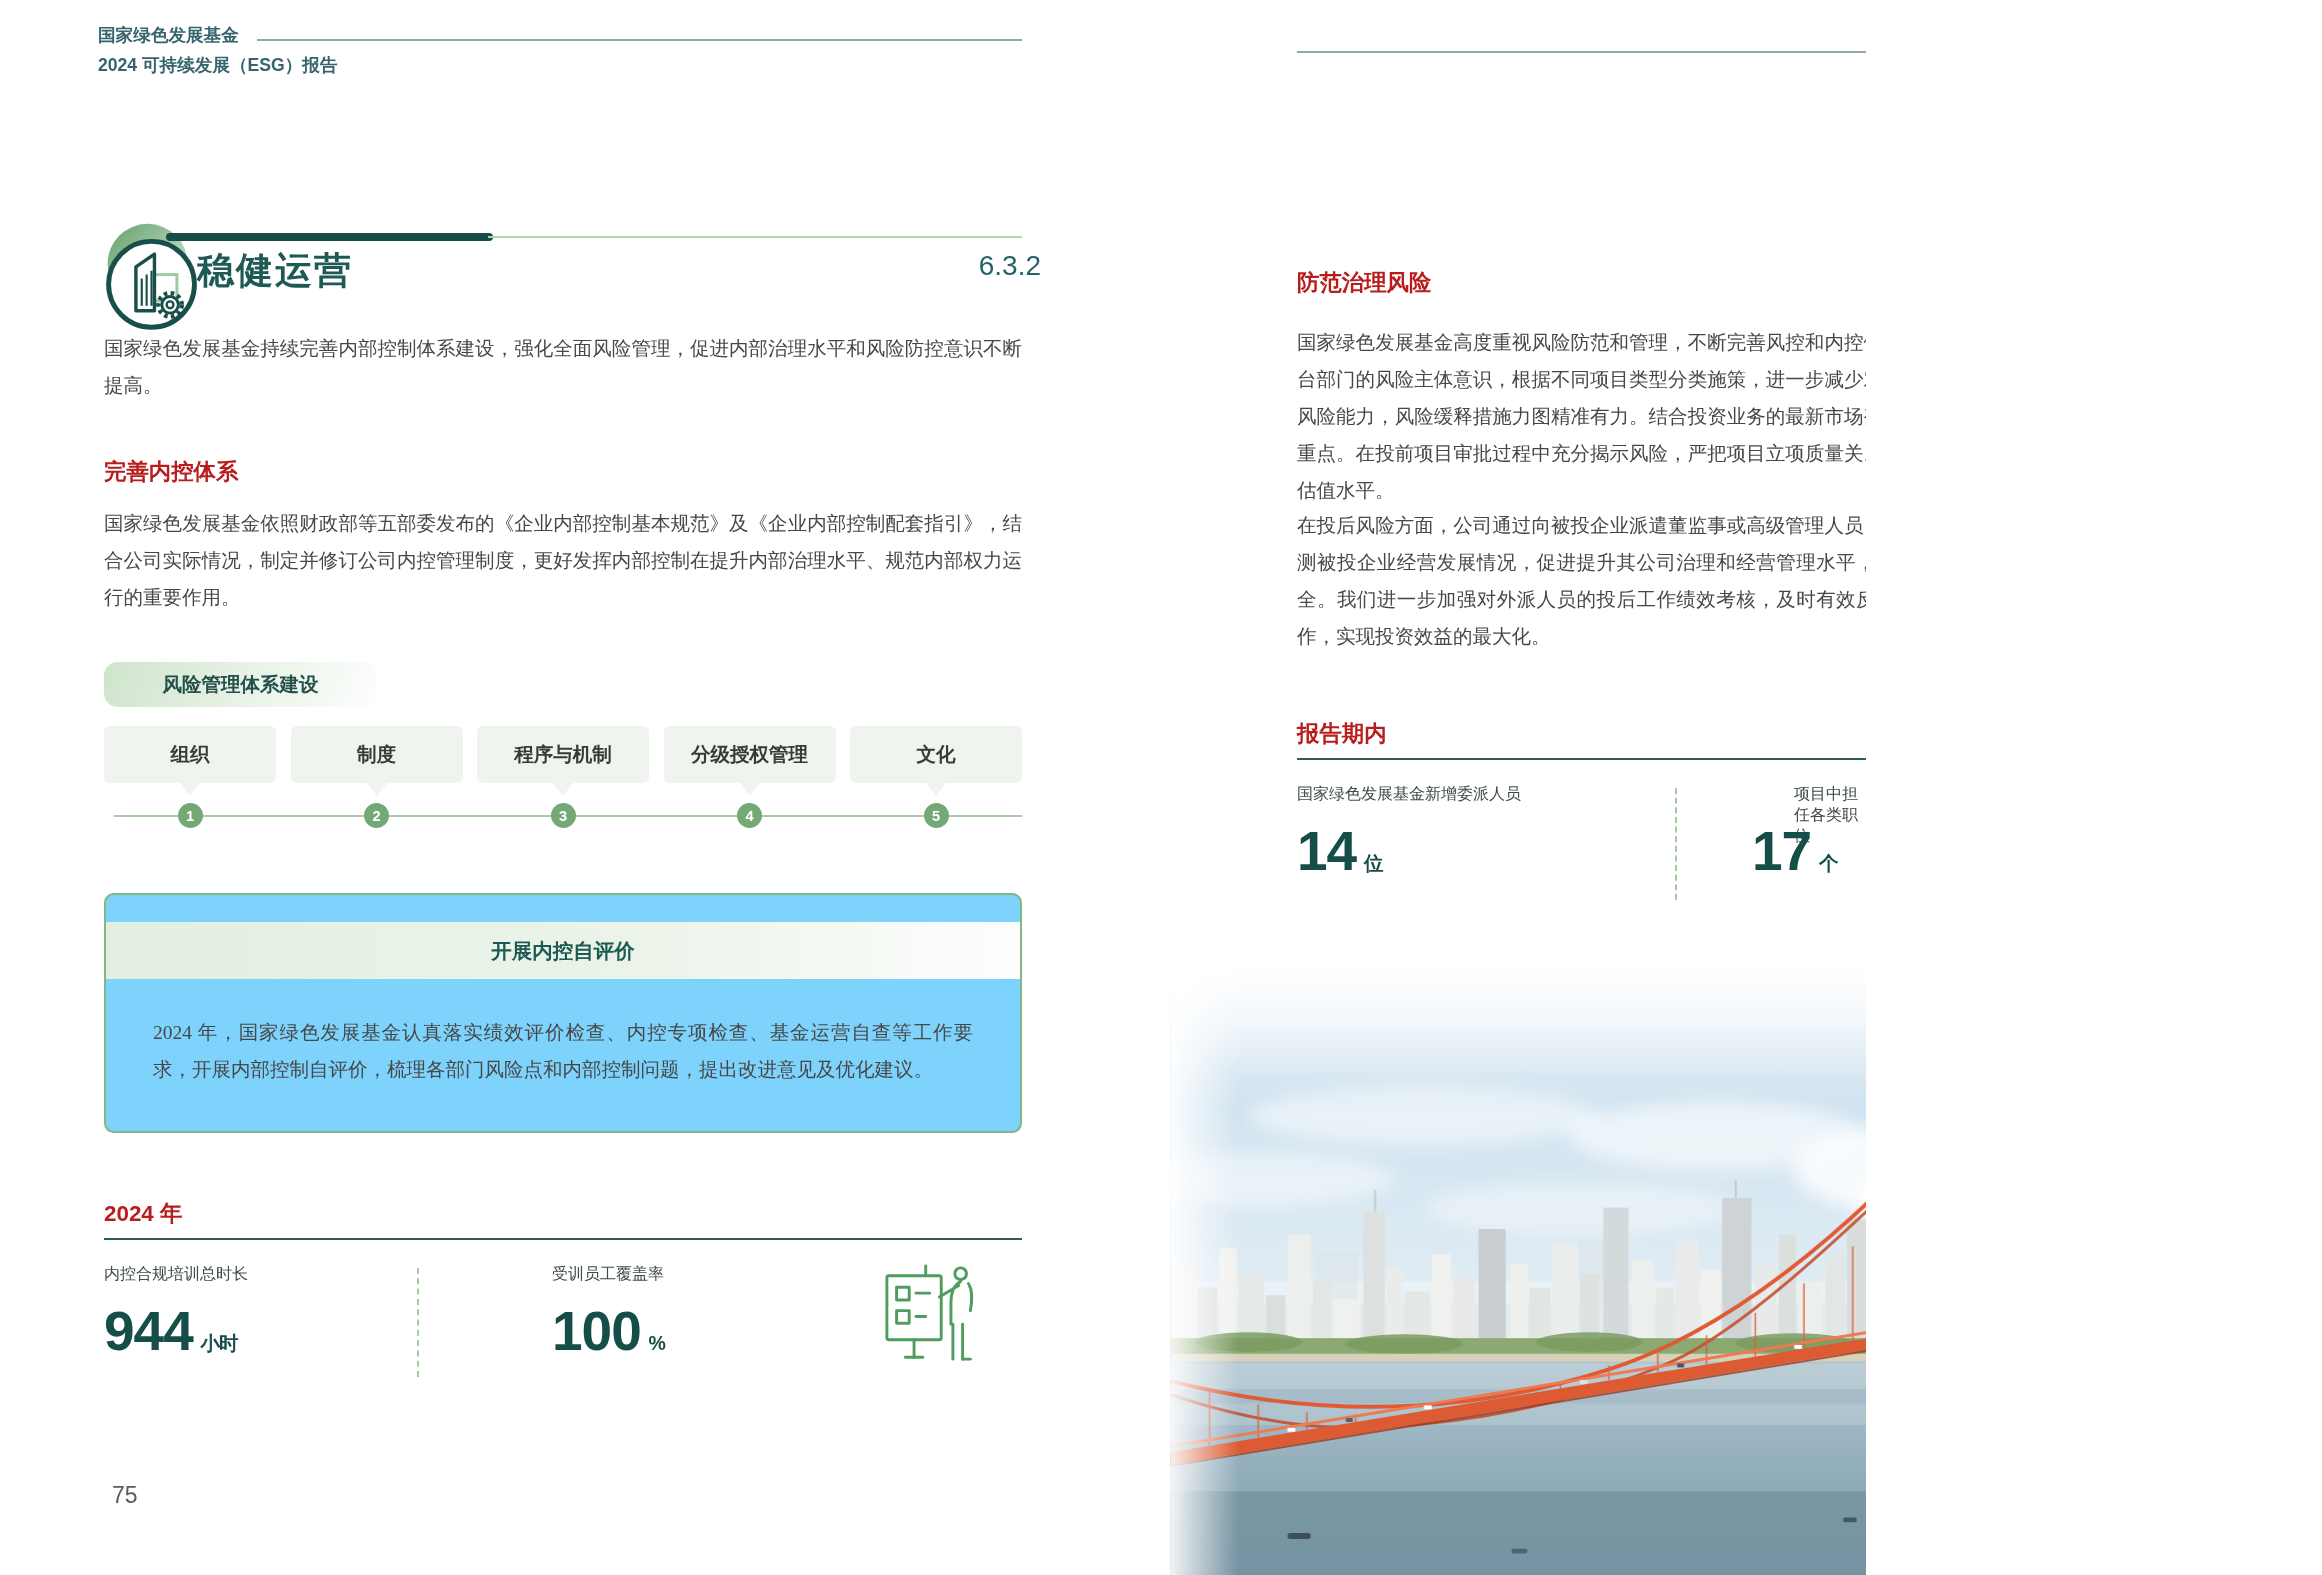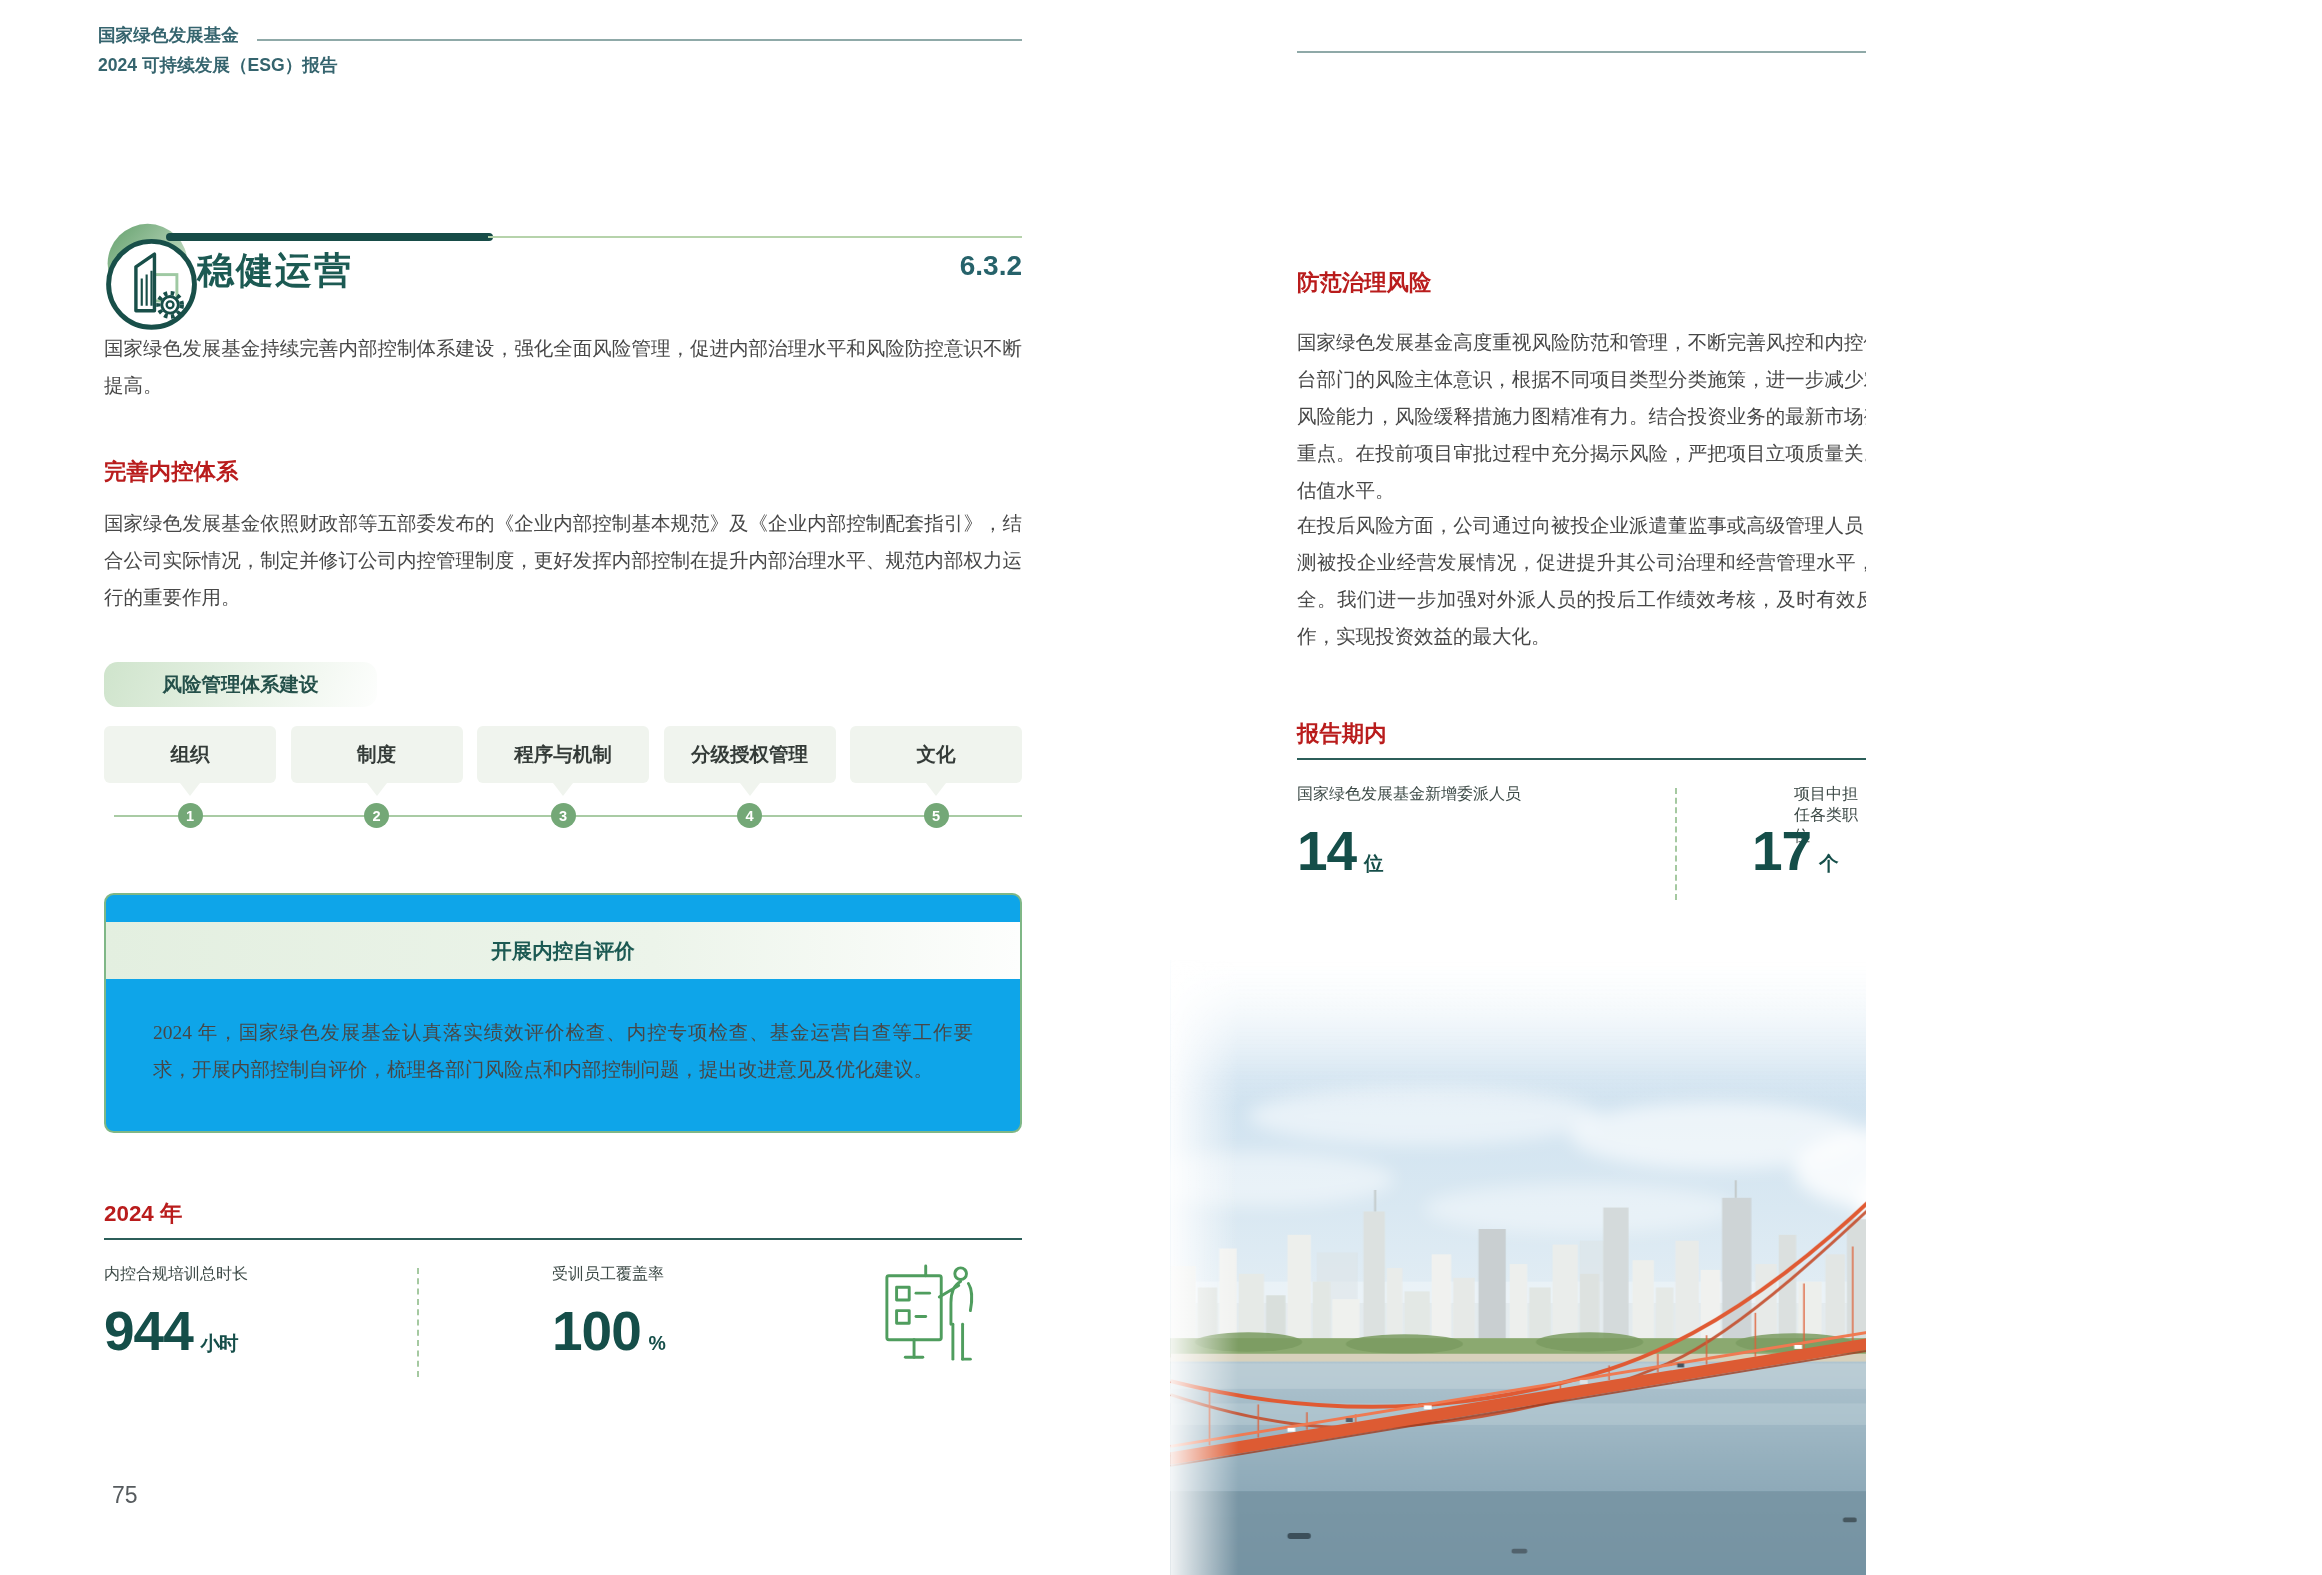--- a/index.html
+++ b/index.html
@@ -12,21 +12,21 @@
   .hdr-line-l{left:257px;top:39px;width:765px;height:2px;background:#8fa9a8;}
   .hdr-report{left:98px;top:53px;font-size:17.6px;font-weight:bold;color:#35646e;}
   .hdr-line-r{left:1297px;top:51px;width:714px;height:2px;background:#8fa9a8;}
   .hdr-bar-r{left:2011px;top:47px;width:200px;height:7.8px;background:#174c48;}
   .hdr-slogan{left:1755px;top:64px;width:455px;text-align:right;font-size:17.6px;color:#47666d;}
 
   
   .sec-thick{left:166px;top:233px;width:327px;height:7.8px;background:#174c48;border-radius:3.9px;}
   .sec-thin{left:488px;top:236px;width:534px;height:2px;background:#b6d3ab;}
   .sec-title{left:197px;top:246px;font-size:37px;font-weight:bold;color:#1c5a53;letter-spacing:2px;}
-  .sec-num{left:839px;top:250px;width:183px;text-align:right;font-size:28px;font-weight:bold;color:#26626a;}
+  .sec-num{left:858px;top:250px;width:183px;text-align:right;font-size:28px;font-weight:normal;color:#26626a;}
 
   .para{font-size:19.5px;line-height:37px;text-align:justify;color:#474747;width:918px;}
   .h3{font-size:22.4px;font-weight:bold;color:#b91c1c;}
 
   
   .badge{left:104px;top:662px;width:273px;height:45px;border-radius:13.7px;
          background:linear-gradient(110deg,#cfe4cc 0%,#eaf3e8 55%,#fdfefd 100%);
          display:flex;align-items:center;justify-content:center;
          font-size:19.5px;font-weight:bold;color:#24504a;}
 
@@ -40,21 +40,21 @@
 
   
   .tlrow{left:104px;top:803px;width:918px;height:25px;}
   .tl-line{position:absolute;left:9.8px;right:0px;top:11.7px;height:2px;background:#a9cba4;}
   .tl-slots{position:absolute;left:0;top:0;width:918px;display:flex;justify-content:space-between;}
   .tl-slot{width:172px;display:flex;justify-content:center;}
   .tl-dot{width:25px;height:25px;border-radius:50%;background:#74a877;color:#fff;
           font-size:14.6px;font-weight:bold;display:flex;align-items:center;justify-content:center;}
 
   
-  .evalbox{left:104px;top:893px;width:918px;height:240px;border:2px solid #7fb786;border-radius:9.8px;background:#0ea5e9;box-sizing:border-box;}
+  .evalbox{left:104px;top:893px;width:918px;height:240px;border:2px solid #7fb786;border-radius:9.8px;background:#7dd3fc;box-sizing:border-box;}
   .evalband{margin-top:27px;height:57px;display:flex;align-items:center;justify-content:center;
             background:linear-gradient(90deg,#e3efe0 0%,#ecf4ea 60%,#fdfefd 100%);
             font-size:20.5px;font-weight:bold;color:#1c5a53;}
   .evalbody{padding:35px 47px 0 47px;font-size:19.5px;line-height:37px;text-align:justify;color:#474747;font-family:Liberation Serif, serif;}
 
   
   .rule{height:2px;background:#2c5e59;}
   .stat-label{font-size:16px;color:#3d4a47;}
   .stat-value{font-size:55px;font-weight:bold;color:#154e49;letter-spacing:-1px;}
   .stat-unit{font-size:19.5px;font-weight:bold;margin-left:7.8px;}

